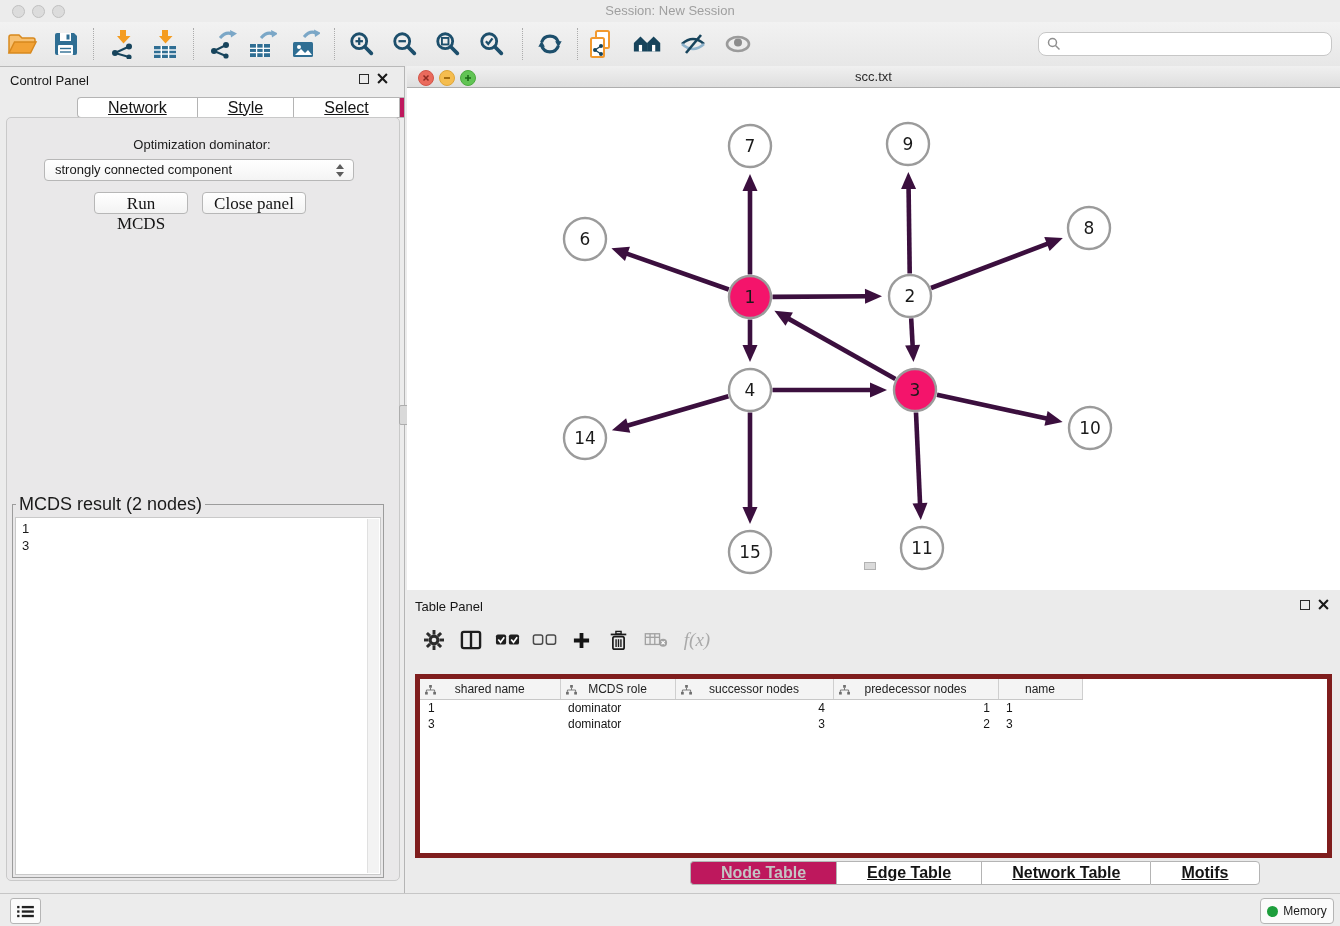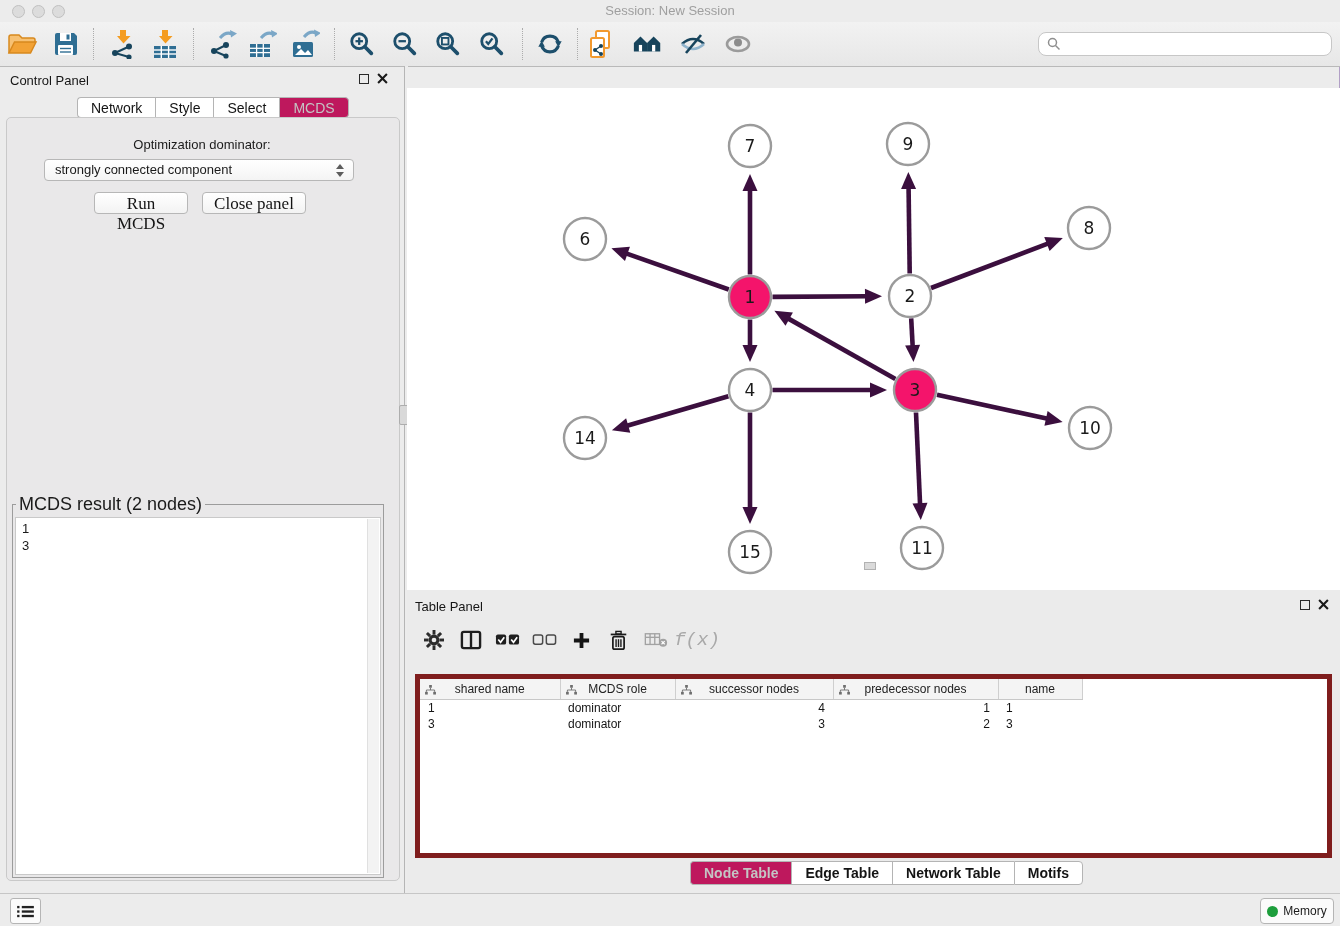--- a/index.html
+++ b/index.html
@@ -18,21 +18,21 @@
   #toolbar{left:0;top:22px;width:1340px;height:44px;background:linear-gradient(#f2f2f2,#e7e7e7);border-bottom:1px solid #b9b9b9;}
   .tbtn{width:36px;height:38px;top:3px;display:flex;align-items:center;justify-content:center;}
   .tsep{top:6px;width:0;height:32px;border-left:1px dotted #acacac;}
   #searchbox{left:1038px;top:10px;width:292px;height:22px;background:#fff;border:1px solid #c7c7c7;border-radius:8px;display:flex;align-items:center;}
   #searchbox input{border:none;outline:none;flex:1;height:18px;font-size:13px;background:transparent;font-family:"Liberation Sans",sans-serif;}
   
   #control-panel{left:0;top:66px;width:404px;height:827px;}
   .panel-title{font-size:13px;color:#161616;}
   .float-icon{width:10px;height:10px;border:1.6px solid #2a2a2a;box-sizing:border-box;}
   .seg{display:flex;}
-  .seg button{background:#fff;border:1px solid #b4b4b4;border-right:none;height:21px;padding:0 13px;font-size:14px;color:#141414;font-family:"Liberation Sans",sans-serif;}
+  .seg button{background:#fff;border:1px solid #b4b4b4;border-right:none;height:21px;padding:0 30px;font-size:16px;color:#141414;font-family:"Liberation Sans",sans-serif;text-decoration:underline;}
   .seg button:first-child{border-radius:4px 0 0 4px;}
   .seg button:last-child{border-radius:0 4px 4px 0;border-right:1px solid #b4b4b4;}
   .seg button.sel{background:#be185d;color:#c4c4c4;}
   #cp-box{left:6px;top:51px;width:392px;height:762px;background:#e9e8e9;border:1px solid #c9c9c9;border-radius:5px;}
   #opt-label{left:0;top:71px;width:404px;text-align:center;font-size:13px;}
   #opt-select{left:44px;top:93px;width:310px;height:22px;background:linear-gradient(#ffffff,#f4f4f4);border:1px solid #b7b7b7;border-radius:4px;box-sizing:border-box;font-size:13px;line-height:20px;padding-left:10px;}
   .stepper-up{right:9px;top:4px;width:0;height:0;border-left:4px solid transparent;border-right:4px solid transparent;border-bottom:5px solid #5c5c5c;}
   .stepper-down{right:9px;top:12px;width:0;height:0;border-left:4px solid transparent;border-right:4px solid transparent;border-top:5px solid #5c5c5c;}
   .pbtn{height:22px;background:linear-gradient(#ffffff,#f3f3f3);border:1px solid #b7b7b7;border-radius:4px;font-size:17px;font-family:Liberation Serif, serif;color:#141414;}
   #mcds-fieldset{left:12px;top:428px;width:370px;height:382px;border:1px solid #9c9c9c;margin:0;padding:0;}
@@ -60,21 +60,21 @@
   td{font-size:12px;height:16px;padding:0 8px;color:#151515;white-space:nowrap;}
   td.r{text-align:right;}
   td.l{text-align:left;}
   #tp-tabs{left:283px;top:271px;}
   #tp-tabs button{font-weight:bold;height:24px;}
   
   #statusbar{left:0;top:893px;width:1340px;height:33px;background:#ececec;border-top:1px solid #c6c6c6;box-sizing:border-box;}
   #list-btn{left:10px;top:4px;width:29px;height:24px;background:#fbfbfb;border:1px solid #b5b5b5;border-radius:3px;display:flex;align-items:center;justify-content:center;}
   #memory-btn{left:1260px;top:4px;width:72px;height:24px;background:#fbfbfb;border:1px solid #b5b5b5;border-radius:4px;display:flex;align-items:center;justify-content:center;gap:5px;font-size:12px;}
   #memory-dot{width:11px;height:11px;border-radius:50%;background:#1d9e3c;}
-  .fx{font-family:Liberation Mono, monospace;font-style:italic;font-size:19px;color:#a9a9a9;}
+  .fx{font-family:Liberation Serif, serif;font-style:italic;font-size:19px;color:#a9a9a9;}
 </style>
 </head>
 <body>
 
 <div id="titlebar" class="abs">
   <div class="tl-dot tl-gray abs" style="left:12px;"></div>
   <div class="tl-dot tl-gray abs" style="left:32px;"></div>
   <div class="tl-dot tl-gray abs" style="left:52px;"></div>
   <div class="title">Session: New Session</div>
 </div>
@@ -280,20 +280,38 @@
       <div>3</div>
       <div id="mcds-scroll"></div>
     </div>
   </fieldset>
 </div>
 
 <div id="v-splitter" class="abs"></div>
 <div id="v-handle" class="abs"></div>
 
 <div id="net-window" class="abs">
+  <div id="net-titlebar" class="abs">
+    <div class="mac-dot abs" style="left:11px;background:#ea6a5c;border:1px solid #d2554a;">
+      <svg width="8" height="8" viewBox="0 0 8 8">
+          <path d="M1.5 1.5 L6.5 6.5 M6.5 1.5 L1.5 6.5" stroke="#8e2a22" stroke-width="1.5"></path>
+        </svg>
+    </div>
+    <div class="mac-dot abs" style="left:32px;background:#f5bd4f;border:1px solid #deA63a;">
+      <svg width="8" height="8" viewBox="0 0 8 8">
+          <line x1="1" y1="4" x2="7" y2="4" stroke="#935c00" stroke-width="1.6"></line>
+        </svg>
+    </div>
+    <div class="mac-dot abs" style="left:53px;background:#61c454;border:1px solid #4caa3f;">
+      <svg width="8" height="8" viewBox="0 0 8 8">
+          <path d="M4 1 V7 M1 4 H7" stroke="#1a6a16" stroke-width="1.6"></path>
+        </svg>
+    </div>
+    <div class="title">scc.txt</div>
+  </div>
   <div id="net-canvas" class="abs">
     <svg id="graph-svg" width="933" height="502" viewBox="0 0 933 502">
         <line x1="343" y1="186.5" x2="343" y2="100" stroke="#3b0f3e" stroke-width="4.6"></line>
         <polygon points="343,86 350.5,103 335.5,103" fill="#3b0f3e"></polygon>
         <line x1="321.77323447736455" y1="201.53847030113423" x2="217.62329564225277" y2="164.92818877121613" stroke="#3b0f3e" stroke-width="4.6"></line>
         <polygon points="204.41553042816852,160.28545918081076 222.94070761155942,158.84747089018643 217.96635447898225,172.99864790527673" fill="#3b0f3e"></polygon>
         <line x1="365.49956055974917" y1="208.85937774650156" x2="461.0008202884682" y2="208.26249487319706" stroke="#3b0f3e" stroke-width="4.6"></line>
         <polygon points="475.0005468589788,208.17499658213137 458.0477529650011,215.78109802691324 457.9540047960022,200.78139098708044" fill="#3b0f3e"></polygon>
         <line x1="343" y1="231.5" x2="343" y2="260" stroke="#3b0f3e" stroke-width="4.6"></line>
         <polygon points="343,274 335.5,257 350.5,257" fill="#3b0f3e"></polygon>

